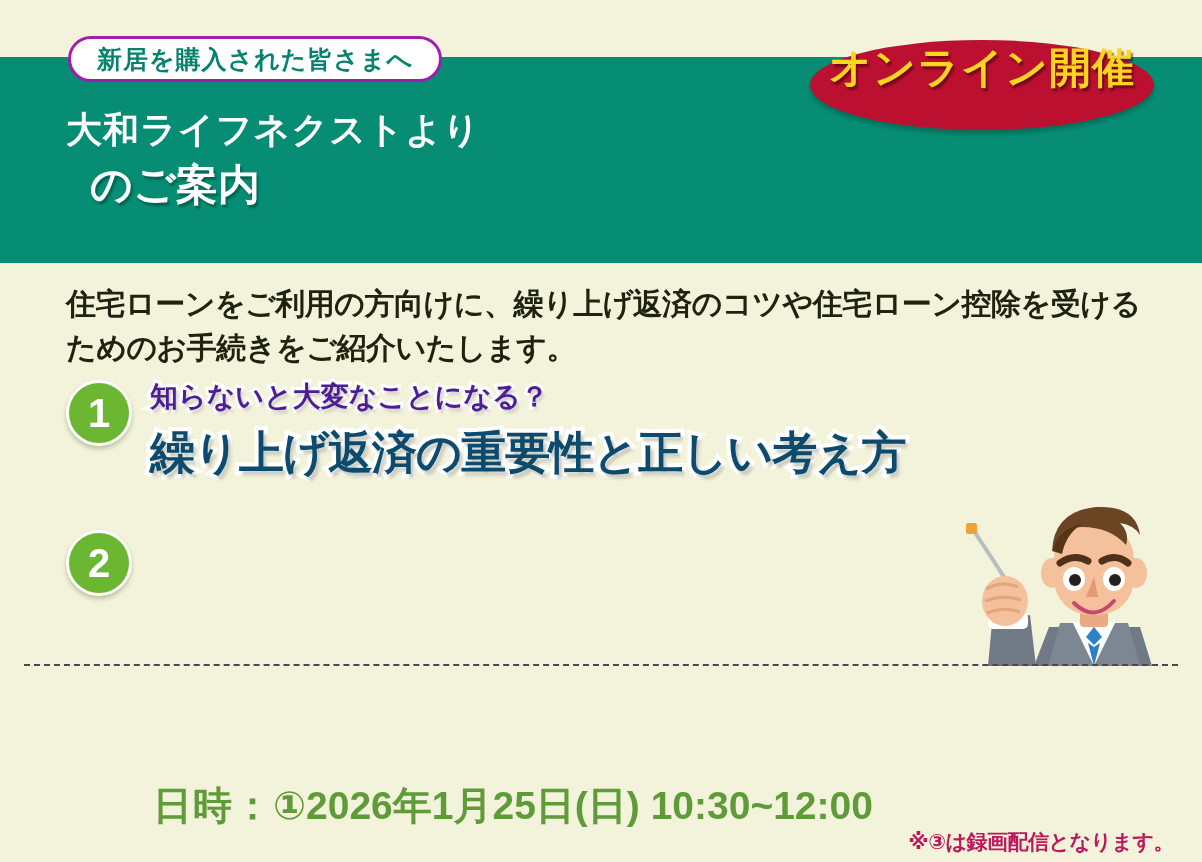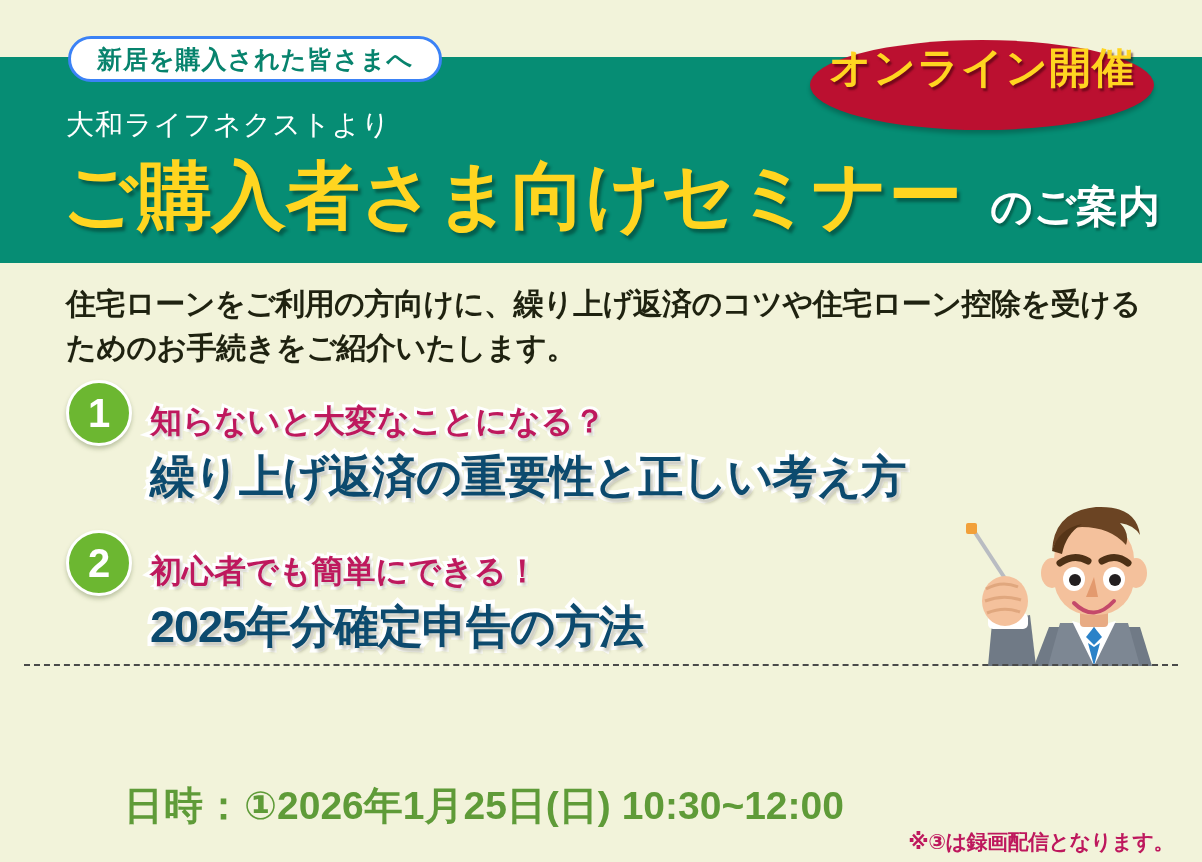--- a/index.html
+++ b/index.html
@@ -40,21 +40,21 @@
   }
 
   
   .pill {
     position: absolute;
     left: 68px;
     top: 36px;
     height: 46px;
     padding: 0 26px;
     background: #ffffff;
-    border: 3px solid #3b82f6;
+    border: 3px solid #a21caf;
     border-radius: 26px;
     display: flex;
     align-items: center;
     box-sizing: border-box;
   }
   .pill-text {
     color: #07836d;
     font-size: 25px;
     font-weight: bold;
     letter-spacing: 1px;
@@ -83,22 +83,22 @@
     white-space: nowrap;
     text-shadow: 2px 3px 2px rgba(60,0,10,0.55);
   }
 
   
   .company-line {
     position: absolute;
     left: 66px;
     top: 106px;
     color: #ffffff;
-    font-size: 28px;
-    font-weight: normal;
+    font-size: 36px;
+    font-weight: bold;
     letter-spacing: 1px;
     white-space: nowrap;
   }
   .main-title-row {
     position: absolute;
     left: 62px;
     top: 154px;
     display: flex;
     align-items: flex-end;
     white-space: nowrap;
@@ -161,30 +161,29 @@
     color: #ffffff;
     font-size: 40px;
     font-weight: bold;
     line-height: 1;
   }
 
   .topic-text {
     margin-left: 18px;
   }
   .topic-sub {
-    color: #be185d;
-    font-size: 32px;
+    color: #4c1d95;
+    font-size: 28px;
     font-weight: bold;
     line-height: 46px;
     letter-spacing: 0px;
     white-space: nowrap;
     -webkit-text-stroke: 6px #ffffff;
     paint-order: stroke fill;
     text-shadow: 2px 3px 3px rgba(120,120,90,0.40);
-    margin-top: 24px;
   }
   .topic-main {
     color: #0c4a6e;
     font-size: 45px;
     font-weight: bold;
     line-height: 66px;
     letter-spacing: -1px;
     white-space: nowrap;
     -webkit-text-stroke: 8px #ffffff;
     paint-order: stroke fill;
@@ -217,20 +216,21 @@
     top: 683px;
     color: #5f9b38;
     font-size: 39px;
     font-weight: bold;
     line-height: 49px;
     white-space: pre;
   }
   .schedule-row {
     display: block;
     white-space: pre;
+    margin-left: 29px;
   }
   .schedule-label {
     letter-spacing: 1px;
   }
 
   .footnote {
     position: absolute;
     right: 28px;
     top: 828px;
     color: #be185d;
@@ -253,44 +253,39 @@
     <span class="pill-text">新居を購入された皆さまへ</span>
   </div>
 
   <div class="online-badge">
     <span class="online-badge-text">オンライン開催</span>
   </div>
 
   <div class="company-line">大和ライフネクストより</div>
 
   <div class="main-title-row">
-    <span class="main-title">ご購入者さま向けセミナー</span>
     <span class="main-title-suffix">のご案内</span>
   </div>
 
   <div class="description">住宅ローンをご利用の方向けに、繰り上げ返済のコツや住宅ローン控除を受けるためのお手続きをご紹介いたします。</div>
 
   <div class="topic topic-1">
     <div class="num-circle">
       <span class="num-circle-text">1</span>
     </div>
     <div class="topic-text">
       <div class="topic-sub">知らないと大変なことになる？</div>
       <div class="topic-main">繰り上げ返済の重要性と正しい考え方</div>
     </div>
   </div>
 
   <div class="topic topic-2">
     <div class="num-circle">
       <span class="num-circle-text">2</span>
     </div>
-    <div class="topic-text">
-      <div class="topic-sub">初心者でも簡単にできる！</div>
-      <div class="topic-main">2025年分確定申告の方法</div>
-    </div>
   </div>
 
   <div class="presenter">
     <svg viewBox="0 0 250 171" width="250" height="171" xmlns="http://www.w3.org/2000/svg">
 
       <line x1="22" y1="36" x2="56" y2="88" stroke="#b9bcc2" stroke-width="4"></line>
       <rect x="14" y="28" width="11" height="11" rx="2" fill="#f2a03a"></rect>
 
       <path d="M40 128 L36 171 L84 171 L78 120 Z" fill="#707a86"></path>
       <rect x="36" y="118" width="40" height="16" rx="5" fill="#ffffff"></rect>

